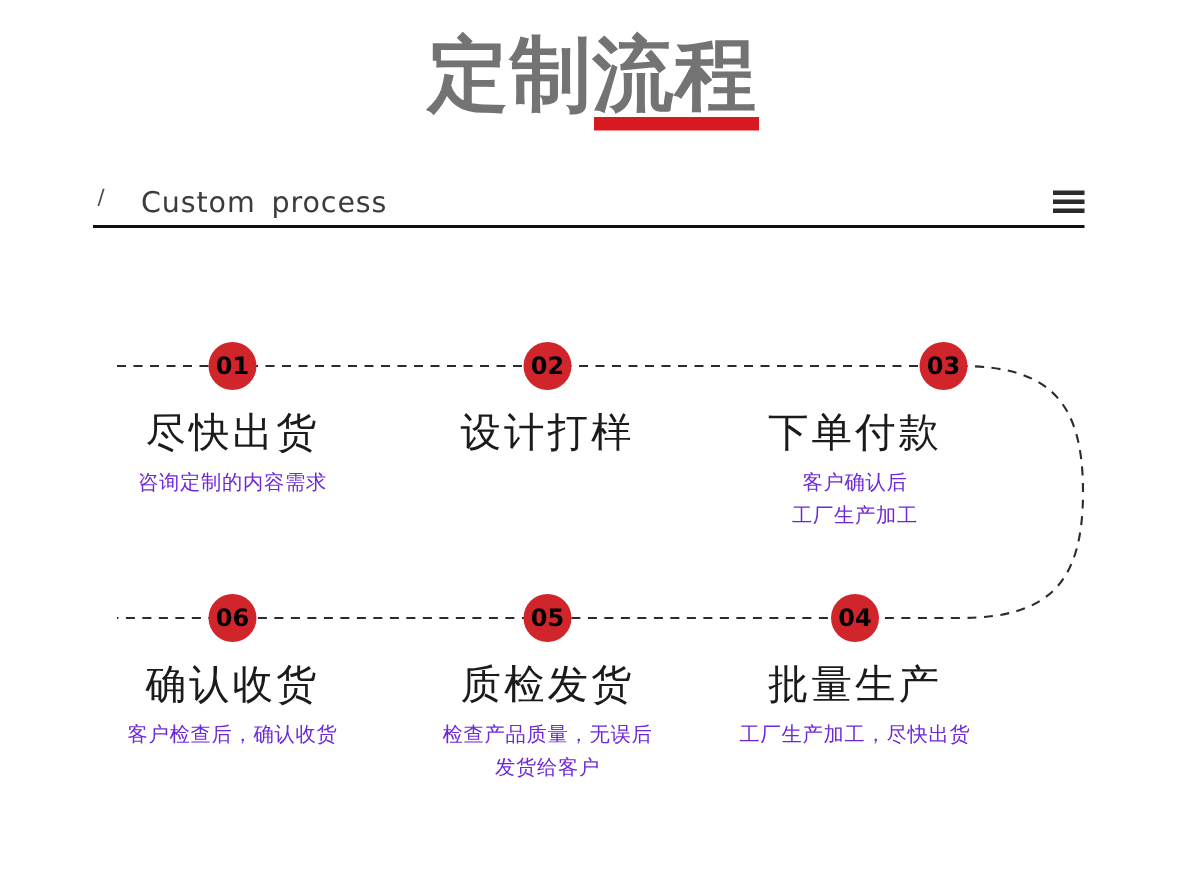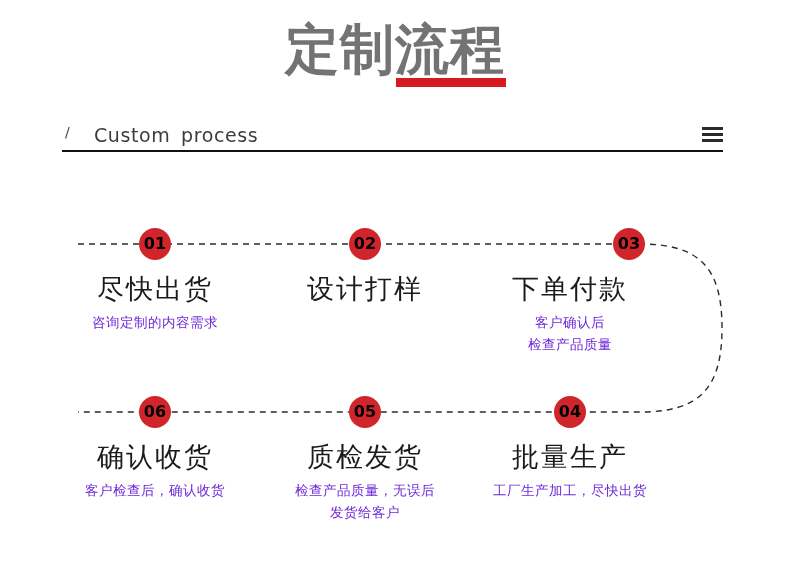--- a/index.html
+++ b/index.html
@@ -199,21 +199,21 @@
         </div>
         <div class="badge" style="left: 365px; top: 228px; background: rgb(208, 38, 43);">02</div>
         <div class="step" style="left: 365px; top: 272px;">
           <div class="step-title">设计打样</div>
         </div>
         <div class="badge" style="left: 570px; top: 228px; background: rgb(208, 38, 43); margin-left: 43px;">03</div>
         <div class="step" style="left: 570px; top: 272px;">
           <div class="step-title">下单付款</div>
           <div class="step-desc">
             <div>客户确认后</div>
-            <div>检查产品质量</div>
+            <div>工厂生产加工</div>
           </div>
         </div>
         <div class="badge" style="left: 570px; top: 396px; background: rgb(208, 38, 43);">04</div>
         <div class="step" style="left: 570px; top: 440px;">
           <div class="step-title">批量生产</div>
           <div class="step-desc">
             <div>工厂生产加工，尽快出货</div>
           </div>
         </div>
         <div class="badge" style="left: 365px; top: 396px; background: rgb(208, 38, 43);">05</div>

